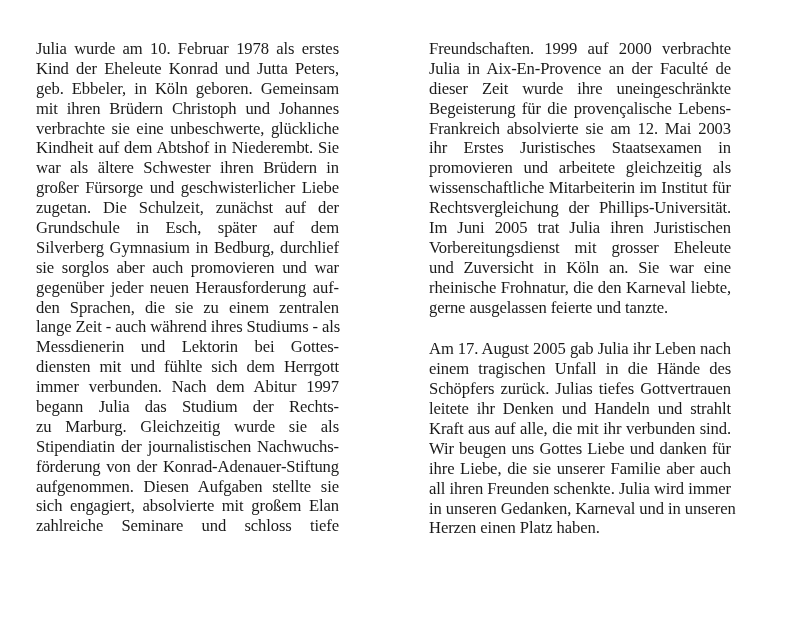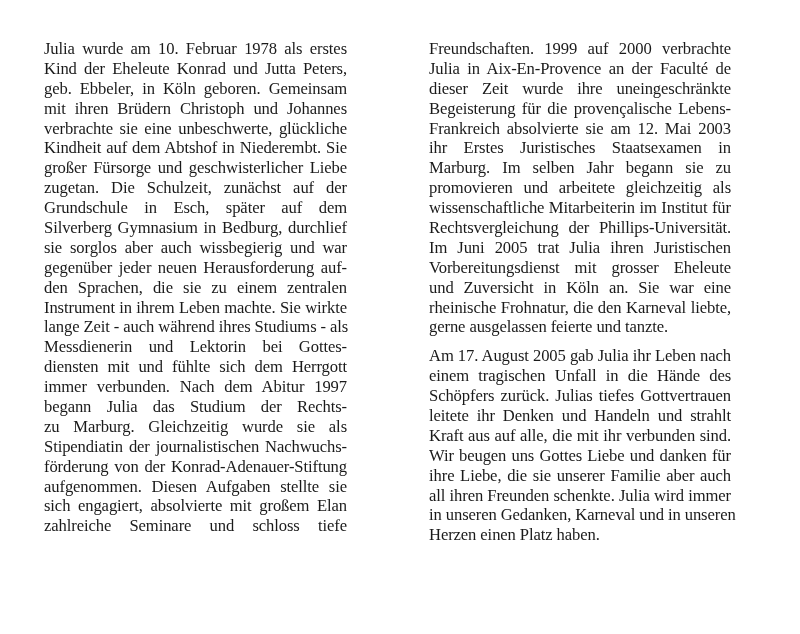--- a/index.html
+++ b/index.html
@@ -17,24 +17,24 @@
     }
     .column {
       position: absolute;
       top: 39px;
       width: 303px;
       font-size: 16.6px;
       line-height: 19.9px;
       text-align: justify;
       letter-spacing: -0.1px;
     }
-    .col-left { left: 44px; }
+    .col-left { left: 36px; }
     .col-right { left: 429px; width: 302px; }
     .para { margin: 0; }
-    .para + .para { margin-top: 9px; }
+    .para + .para { margin-top: 22px; }
     .line {
       display: block;
       white-space: nowrap;
       text-align: justify;
       text-align-last: justify;
       height: 19.9px;
     }
     .line.last {
       text-align-last: left;
     }
@@ -44,28 +44,28 @@
 
 <div class="page">
   <div class="column col-left">
       <div class="para">
         <span class="line">Julia wurde am 10. Februar 1978 als erstes</span>
         <span class="line">Kind der Eheleute Konrad und Jutta Peters,</span>
         <span class="line">geb. Ebbeler, in Köln geboren. Gemeinsam</span>
         <span class="line">mit ihren Brüdern Christoph und Johannes</span>
         <span class="line">verbrachte sie eine unbeschwerte, glückliche</span>
         <span class="line">Kindheit auf dem Abtshof in Niederembt. Sie</span>
+        <span class="line">war als ältere Schwester ihren Brüdern in</span>
         <span class="line">großer Fürsorge und geschwisterlicher Liebe</span>
         <span class="line">zugetan. Die Schulzeit, zunächst auf der</span>
         <span class="line">Grundschule in Esch, später auf dem</span>
         <span class="line">Silverberg Gymnasium in Bedburg, durchlief</span>
-        <span class="line">sie sorglos aber auch wissbegierig und war</span>
+        <span class="line">sie sorglos aber auch promovieren und war</span>
         <span class="line">gegenüber jeder neuen Herausforderung auf-</span>
         <span class="line">den Sprachen, die sie zu einem zentralen</span>
-        <span class="line">Instrument in ihrem Leben machte. Sie wirkte</span>
         <span class="line">lange Zeit - auch während ihres Studiums - als</span>
         <span class="line">Messdienerin und Lektorin bei Gottes-</span>
         <span class="line">diensten mit und fühlte sich dem Herrgott</span>
         <span class="line">immer verbunden. Nach dem Abitur 1997</span>
         <span class="line">begann Julia das Studium der Rechts-</span>
         <span class="line">zu Marburg. Gleichzeitig wurde sie als</span>
         <span class="line">Stipendiatin der journalistischen Nachwuchs-</span>
         <span class="line">förderung von der Konrad-Adenauer-Stiftung</span>
         <span class="line">aufgenommen. Diesen Aufgaben stellte sie</span>
         <span class="line">sich engagiert, absolvierte mit großem Elan</span>
@@ -73,21 +73,20 @@
       </div>
     </div>
   <div class="column col-right">
       <div class="para">
         <span class="line">Freundschaften. 1999 auf 2000 verbrachte</span>
         <span class="line">Julia in Aix-En-Provence an der Faculté de</span>
         <span class="line">dieser Zeit wurde ihre uneingeschränkte</span>
         <span class="line">Begeisterung für die provençalische Lebens-</span>
         <span class="line">Frankreich absolvierte sie am 12. Mai 2003</span>
         <span class="line">ihr Erstes Juristisches Staatsexamen in</span>
-        <span class="line">Marburg. Im selben Jahr begann sie zu</span>
         <span class="line">promovieren und arbeitete gleichzeitig als</span>
         <span class="line">wissenschaftliche Mitarbeiterin im Institut für</span>
         <span class="line">Rechtsvergleichung der Phillips-Universität.</span>
         <span class="line">Im Juni 2005 trat Julia ihren Juristischen</span>
         <span class="line">Vorbereitungsdienst mit grosser Eheleute</span>
         <span class="line">und Zuversicht in Köln an. Sie war eine</span>
         <span class="line">rheinische Frohnatur, die den Karneval liebte,</span>
         <span class="line last">gerne ausgelassen feierte und tanzte.</span>
       </div>
       <div class="para">

